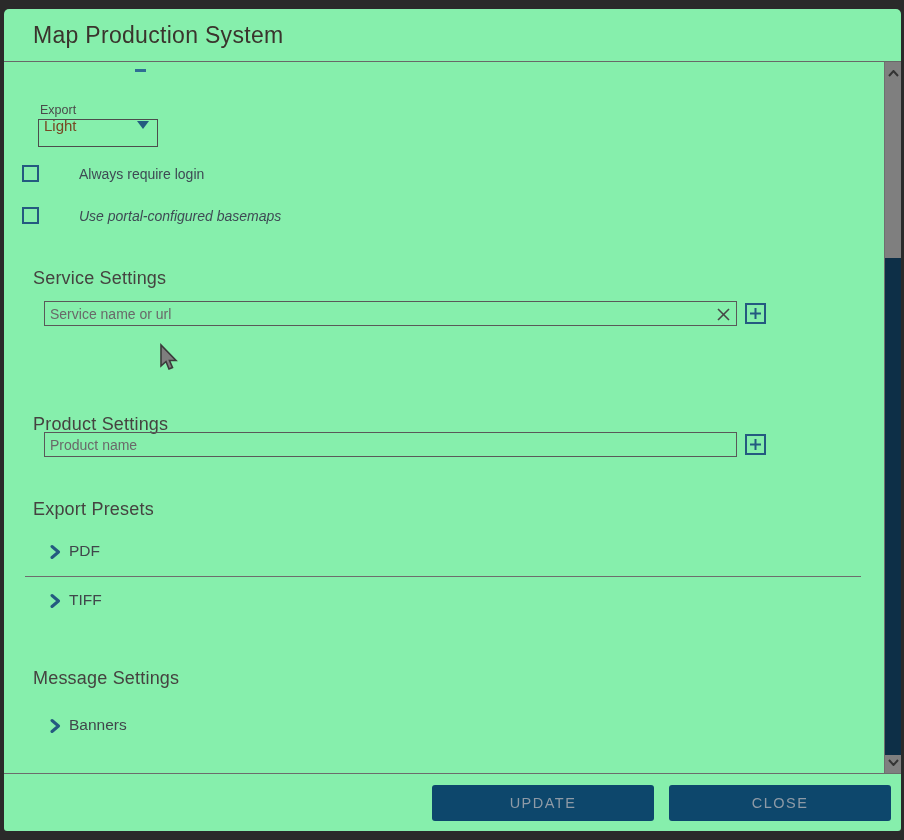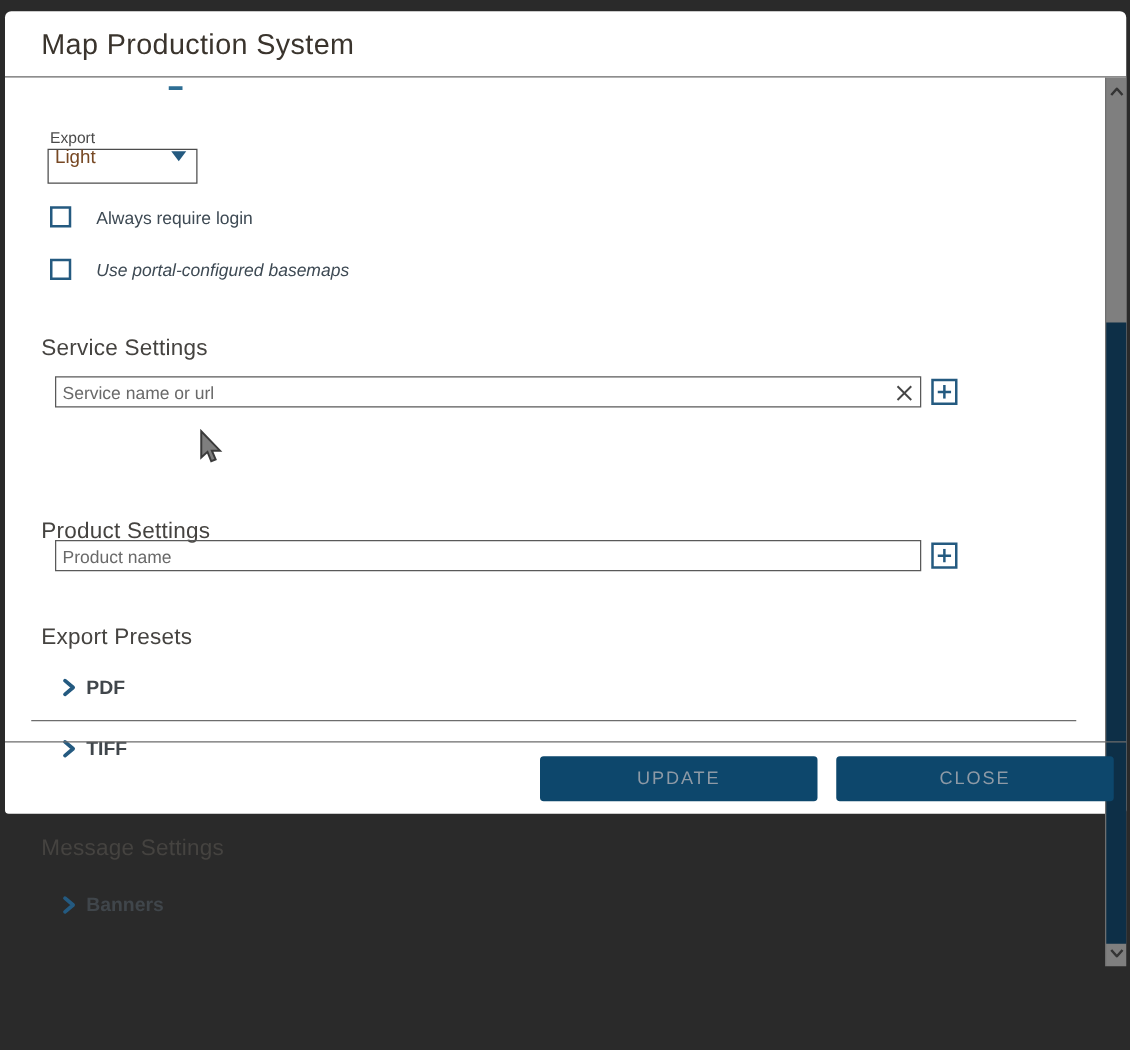--- a/index.html
+++ b/index.html
@@ -6,22 +6,22 @@
   html, body { width: 904px; height: 840px; }
   body {
     background: #2a2a2a;
     font-family: "Liberation Sans", "DejaVu Sans", sans-serif;
     position: relative;
     overflow: hidden;
   }
   .dialog {
     position: absolute;
     left: 4px; top: 9px;
-    width: 897px; height: 642px;
-    background: #ffffff;
+    width: 897px; height: 822px;
+    background: #86efac;
     border-radius: 5px 5px 3px 3px;
   }
   
   .titlebar {
     position: absolute;
     left: 0; top: 0; right: 0;
     height: 53px;
     border-bottom: 1px solid #686868;
     display: flex; align-items: center;
     padding-left: 29px;
@@ -65,22 +65,22 @@
     flex: 1;
   }
   .caret-down {
     width: 0; height: 0;
     border-left: 6px solid transparent;
     border-right: 6px solid transparent;
     border-top: 8px solid #245a80;
   }
   .check-row {
     position: absolute;
-    left: 36px;
-    display: flex; align-items: center;
+    left: 18px;
+    display: flex; align-items: center; gap: 20px;
   }
   .check-row.row1 { top: 103px; }
   .check-row.row2 { top: 145px; font-style: italic; }
   .checkbox {
     width: 17px; height: 17px;
     border: 2px solid #245a80;
     background: transparent;
     flex: none;
     cursor: pointer;
   }
@@ -135,23 +135,22 @@
   .divider {
     position: absolute;
     left: 21px;
     width: 836px; height: 1px;
     background: #6d6d6d;
   }
   .div-presets { top: 514px; }
   .expand-row {
     position: absolute;
     left: 46px;
-    display: flex; align-items: flex-start;
-    cursor: pointer;
-    font-weight: bold;
+    display: flex; align-items: flex-end;
+    cursor: pointer;
   }
   .row-pdf     { top: 480px; }
   .row-tiff    { top: 529px; }
   .row-banners { top: 654px; }
   .chevron-right { display: block; flex: none; }
   .expand-label {
     margin-left: 8px;
     font-size: 15.5px;
     color: #40464b;
   }

